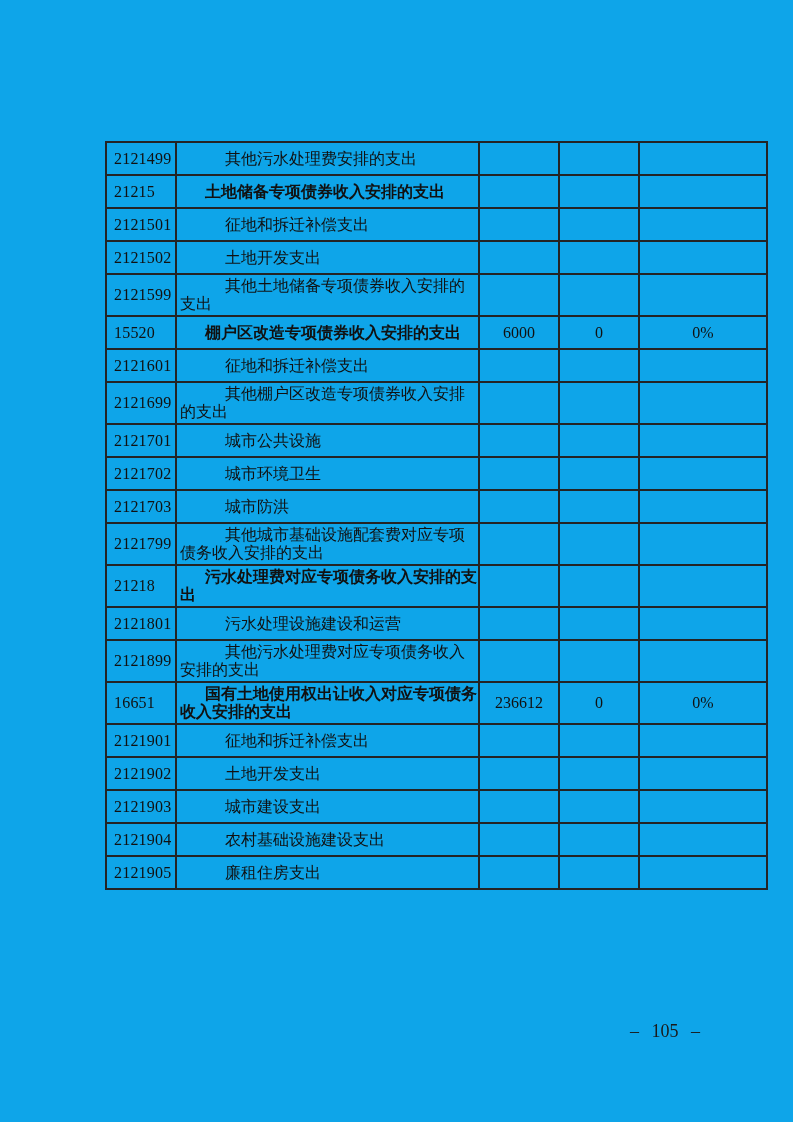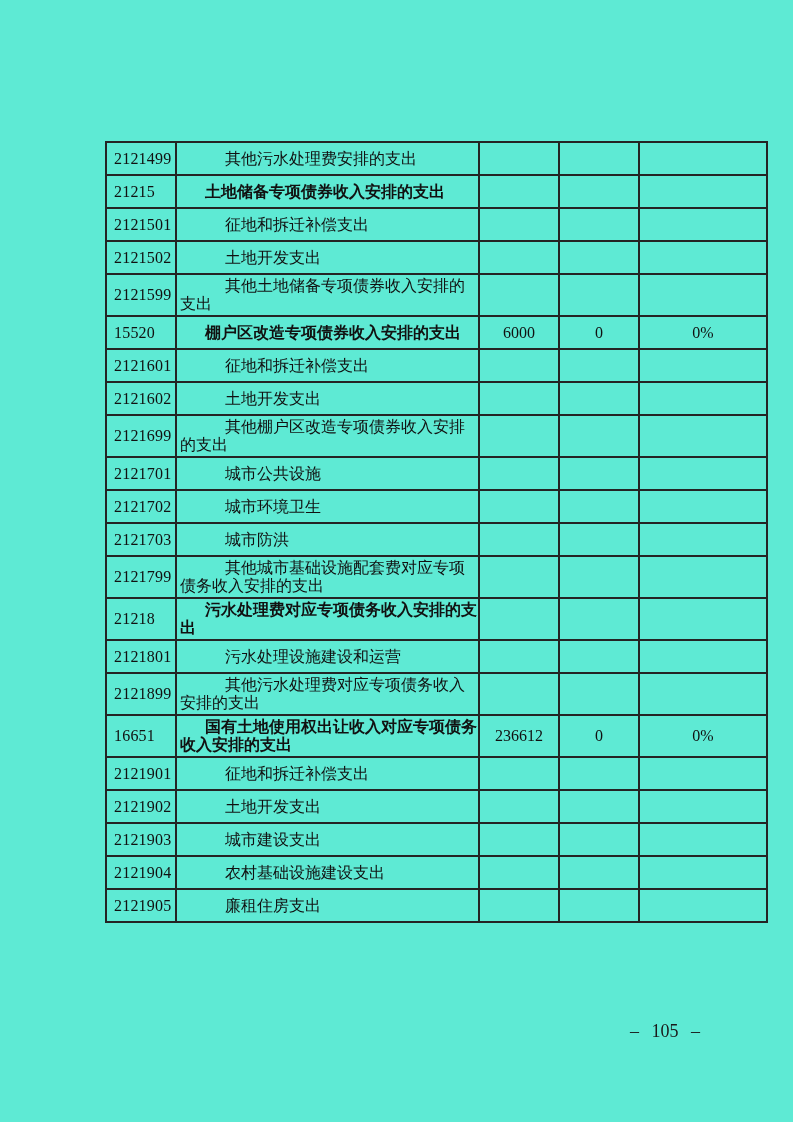--- a/index.html
+++ b/index.html
@@ -5,21 +5,21 @@
   * { margin: 0; padding: 0; box-sizing: border-box; }
   html, body { background: #ffffff; }
   body {
     width: 793px; height: 1122px;
     position: relative;
     font-family: "Liberation Serif", "DejaVu Serif", serif;
     color: #111111;
   }
   .page {
     position: absolute; inset: 0;
-    background: #5eead4;
+    background: #0ea5e9;
     overflow: hidden;
   }
   table.budget-table {
     position: absolute;
     left: 105px; top: 141px;
     width: 661px;
     border-collapse: collapse;
     table-layout: fixed;
   }
   table.budget-table td {
@@ -110,27 +110,20 @@
     <td class="cell-num">0%</td>
   </tr>
         <tr>
     <td class="cell-code">2121601</td>
     <td class="cell-name lvl-item">征地和拆迁补偿支出</td>
     <td class="cell-num"></td>
     <td class="cell-num"></td>
     <td class="cell-num"></td>
   </tr>
         <tr>
-    <td class="cell-code">2121602</td>
-    <td class="cell-name lvl-item">土地开发支出</td>
-    <td class="cell-num"></td>
-    <td class="cell-num"></td>
-    <td class="cell-num"></td>
-  </tr>
-        <tr>
     <td class="cell-code">2121699</td>
     <td class="cell-name lvl-item">其他棚户区改造专项债券收入安排的支出</td>
     <td class="cell-num"></td>
     <td class="cell-num"></td>
     <td class="cell-num"></td>
   </tr>
         <tr>
     <td class="cell-code">2121701</td>
     <td class="cell-name lvl-item">城市公共设施</td>
     <td class="cell-num"></td>

